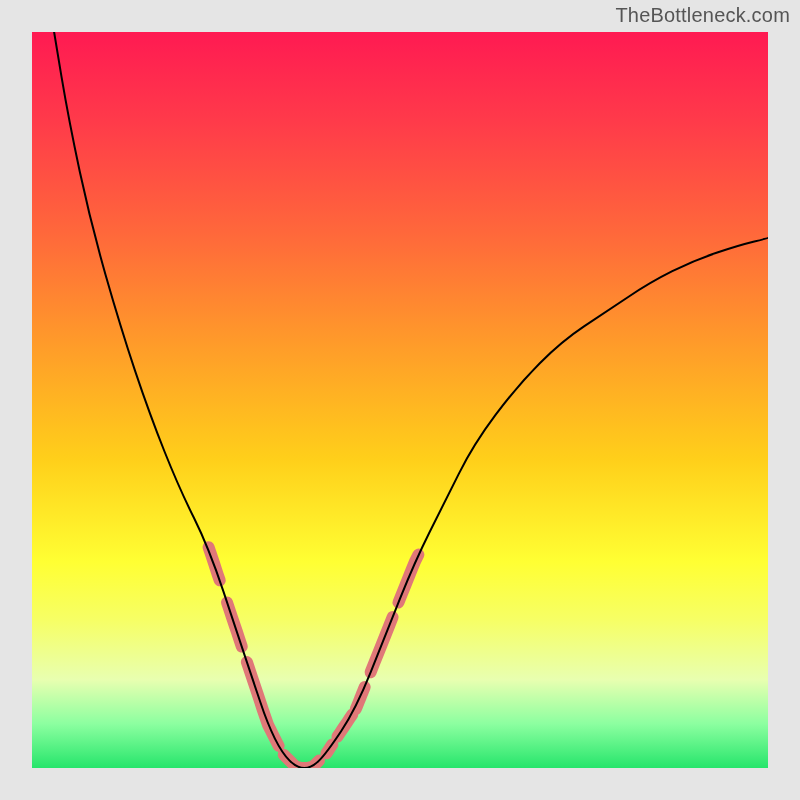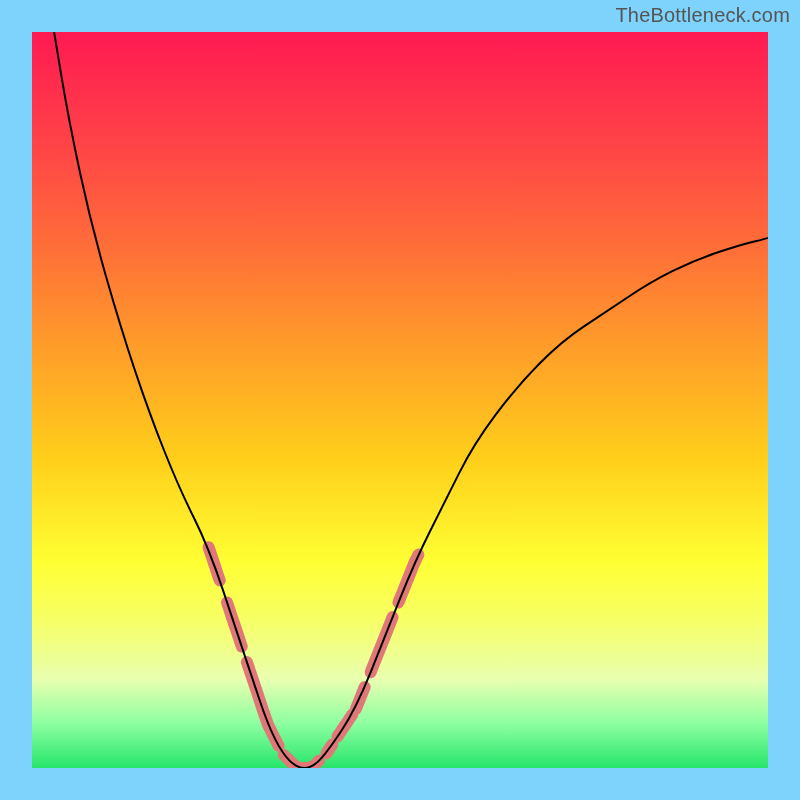--- a/index.html
+++ b/index.html
@@ -10,21 +10,21 @@
     overflow: hidden;
     background: #000;
     font-family: Arial, Helvetica, sans-serif;
   }
   .frame {
     position: absolute;
     top: 0;
     left: 0;
     width: 800px;
     height: 800px;
-    background: #7dd3fc;
+    background: #e5e5e5;
   }
   .plot-area {
     position: absolute;
     top: 32px;
     left: 32px;
     width: 736px;
     height: 736px;
     
     background: linear-gradient(
       to bottom,

